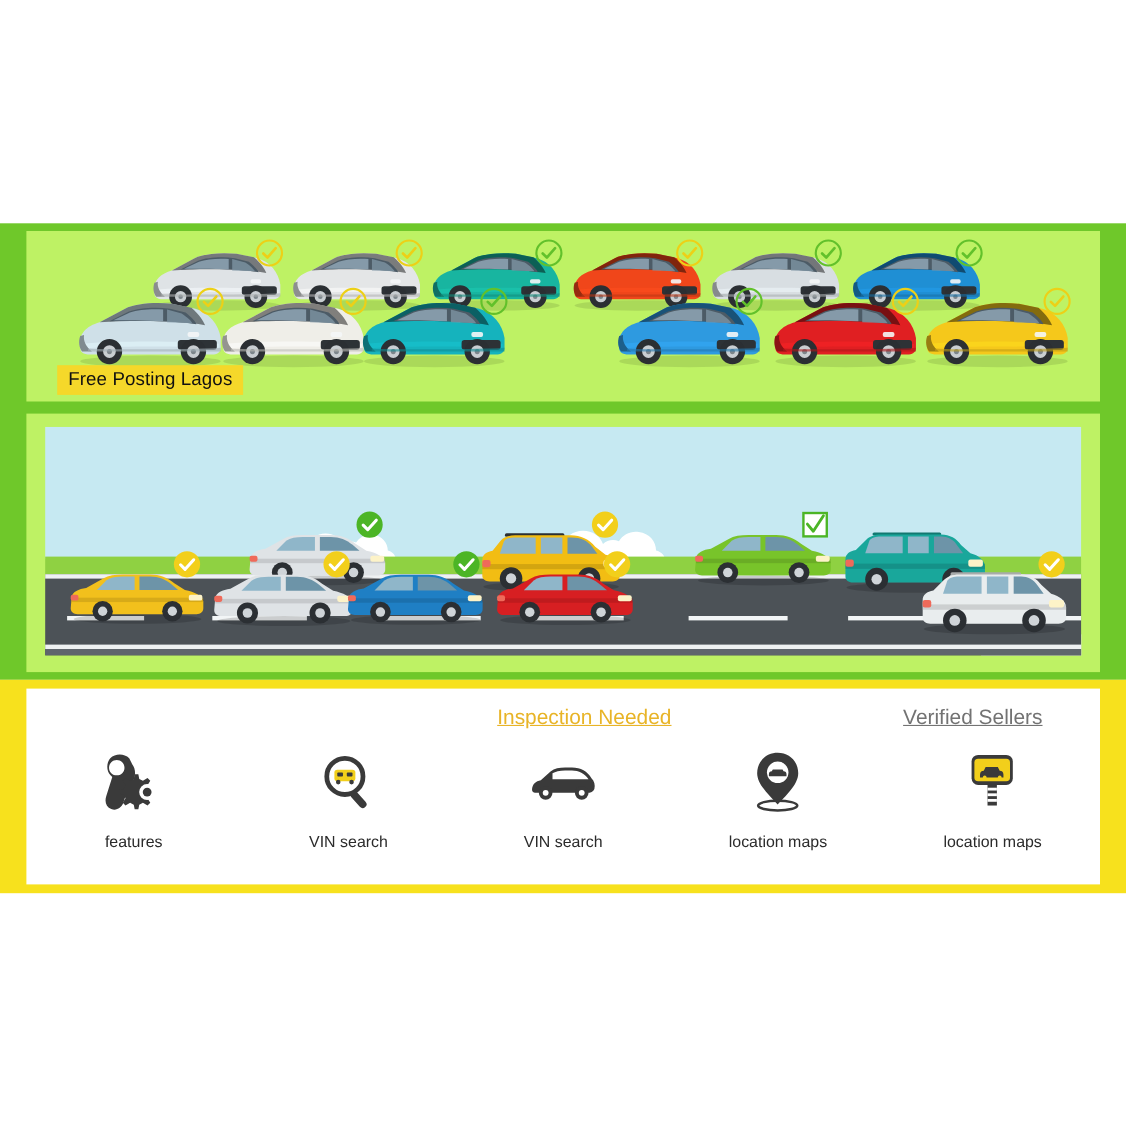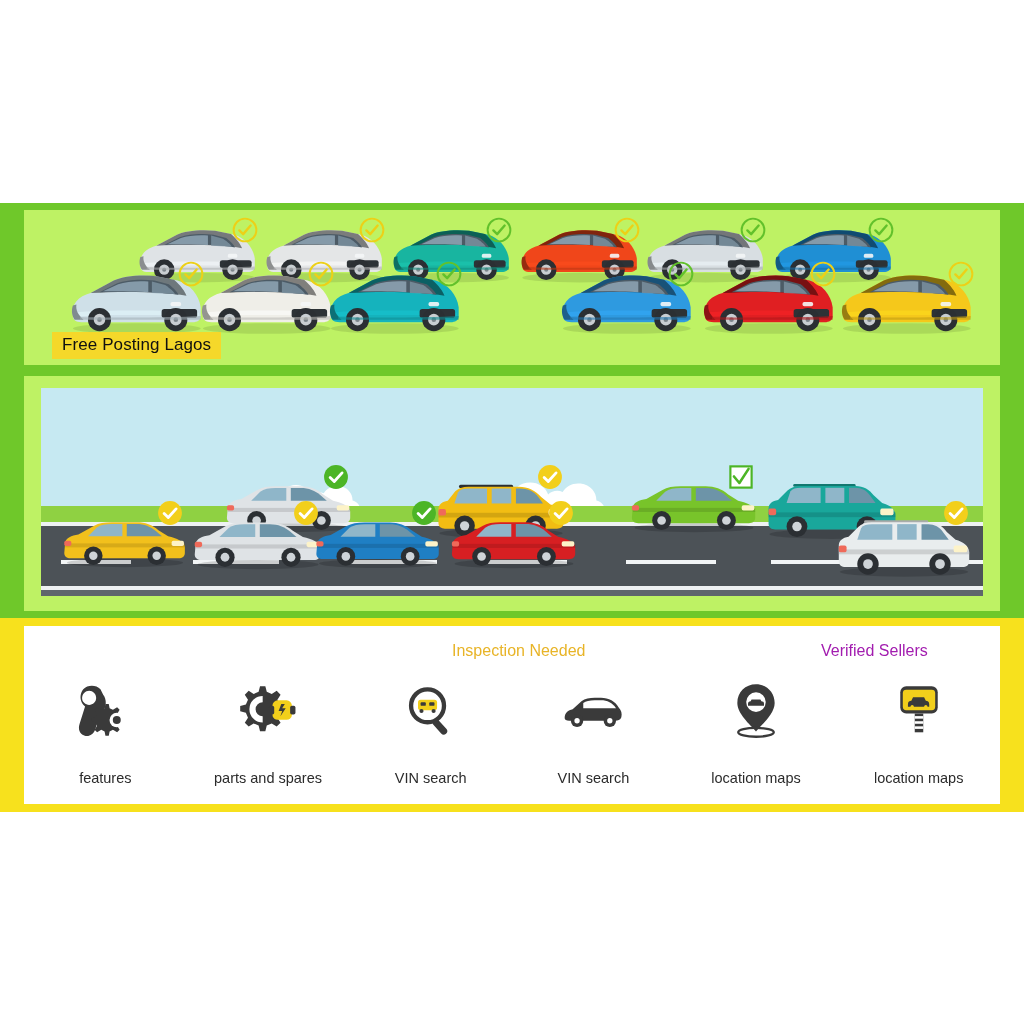--- a/index.html
+++ b/index.html
@@ -46,26 +46,26 @@
   .sky{position:absolute;left:0;top:0;width:100%;height:120px;background:#c6e9f2;}
   .grass{position:absolute;left:0;top:118px;width:100%;height:16px;background:#8fd142;}
   .asphalt{position:absolute;left:0;top:134px;width:100%;height:74px;background:#4c5257;}
   .asphalt-top-line{position:absolute;left:0;top:134px;width:100%;height:4px;background:#eef1f2;}
   .asphalt-bot-line{position:absolute;left:0;bottom:6px;width:100%;height:4px;background:#eef1f2;}
   .asphalt-bot-strip{position:absolute;left:0;bottom:0;width:100%;height:6px;background:#5f666c;}
   .dash{position:absolute;height:4px;background:#f2f5f6;top:172px;}
   .cloudgrp{position:absolute;}
 
   
-  .subhead{position:absolute;font-size:16px;white-space:nowrap;}
+  .subhead{position:absolute;font-size:19px;white-space:nowrap;text-decoration:underline;}
   #inspection-needed{color:#e8b427;}
-  #verified-sellers{color:#a21caf;}
+  #verified-sellers{color:#737373;}
 
   .icon-row{position:absolute;left:0;top:52px;width:976px;display:flex;}
-  .icon-cell{flex:1;display:flex;flex-direction:column;align-items:center;justify-content:flex-start;gap:12px;}
+  .icon-cell{flex:1;display:flex;flex-direction:column;align-items:center;justify-content:flex-start;}
   .icon-art{height:66px;display:flex;align-items:center;justify-content:center;}
   .icon-label{margin-top:14px;font-size:14.5px;color:#2b2b2b;white-space:nowrap;}
 
   :root{--green:#6fc82a;--yellow:#f7e11d;--dark:#3a3a3a;--gold:#f2cf1b;}
 </style>
 </head>
 <body>
 
 <div id="stage">
 
@@ -814,36 +814,20 @@
                -5-3 -4 2 -1 5 -4 0 -1-5 -4-2 -5 3 -3-3 3-5 -2-4 -5-1 0-4 5-1 2-4
                -3-5 3-3 5 3 4-2 Z" fill="#3a3a3a" transform="translate(-8,2) scale(0.92)"></path>
       <circle cx="45" cy="40" r="8" fill="#fff"></circle>
       <circle cx="45" cy="40" r="4.4" fill="#3a3a3a"></circle>
     </svg>
             </div>
             <div class="icon-label">features</div>
           </div>
           <div class="icon-cell">
             <div class="icon-art">
-              <svg viewBox="0 0 70 60" width="62" height="54">
-      <path d="M26 2 l6 0 1.6 6.4 5.6 2.4 5.6-3.6 4.4 4.4 -3.6 5.6 2.4 5.6 6.4 1.6 0 6
-               -6.4 1.6 -2.4 5.6 3.6 5.6 -4.4 4.4 -5.6-3.6 -5.6 2.4 -1.6 6.4 -6 0
-               -1.6-6.4 -5.6-2.4 -5.6 3.6 -4.4-4.4 3.6-5.6 -2.4-5.6 -6.4-1.6 0-6
-               6.4-1.6 2.4-5.6 -3.6-5.6 4.4-4.4 5.6 3.6 5.6-2.4 Z" fill="#3a3a3a"></path>
-      <path d="M29 13 A15 15 0 1 0 29 43 L29 36 A8 8 0 1 1 29 20 Z" fill="#fff"></path>
-      <rect x="40" y="18" width="22" height="22" rx="6" fill="#f2cf1b"></rect>
-      <rect x="36" y="24" width="6" height="10" rx="2" fill="#3a3a3a"></rect>
-      <rect x="60" y="24" width="6" height="10" rx="2" fill="#3a3a3a"></rect>
-      <path d="M50 22 l4 0 -3 5 4 0 -6 9 2-6 -4 0 Z" fill="#3a3a3a"></path>
-    </svg>
-            </div>
-            <div class="icon-label">parts and spares</div>
-          </div>
-          <div class="icon-cell">
-            <div class="icon-art">
               <svg viewBox="0 0 60 60" width="52" height="54">
       <circle cx="26" cy="24" r="19" fill="none" stroke="#3a3a3a" stroke-width="5"></circle>
       <rect x="36" y="38" width="8" height="21" rx="4" fill="#3a3a3a" transform="rotate(-42 40 48)"></rect>
       <rect x="15" y="17" width="22" height="12" rx="3" fill="#f2cf1b"></rect>
       <rect x="18" y="20" width="6" height="4" rx="1" fill="#3a3a3a"></rect>
       <rect x="28" y="20" width="6" height="4" rx="1" fill="#3a3a3a"></rect>
       <circle cx="19" cy="30" r="2.4" fill="#3a3a3a"></circle>
       <circle cx="33" cy="30" r="2.4" fill="#3a3a3a"></circle>
     </svg>
             </div>

